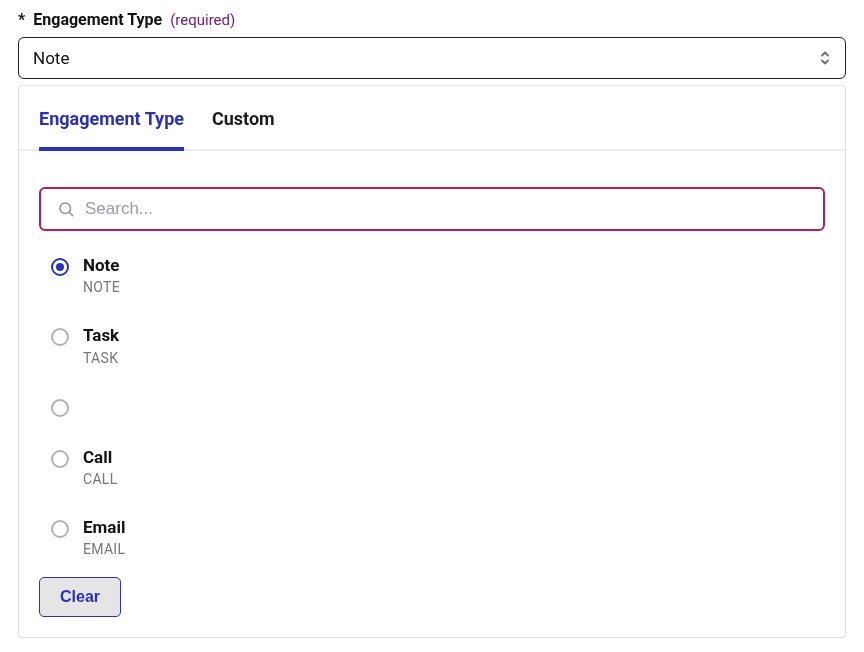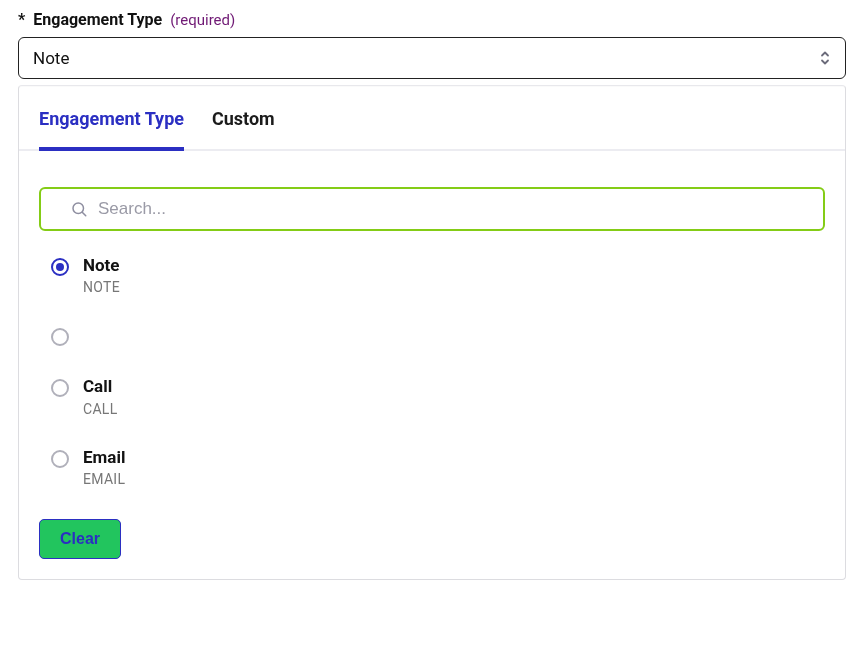--- a/index.html
+++ b/index.html
@@ -77,23 +77,23 @@
       color: #2b2fc2;
       border-bottom-color: #2b2fc2;
     }
     .panel-body {
       padding: 36px 20px 20px 20px;
     }
     .search-wrap {
       display: flex;
       align-items: center;
       width: 100%;
-      border: 2px solid #84cc16;
+      border: 2px solid #be185d;
       border-radius: 6px;
-      padding: 10px 29px;
+      padding: 10px 16px;
       gap: 10px;
     }
     .search-icon {
       color: #8e8ea0;
       display: flex;
       align-items: center;
     }
     .search-input {
       border: none;
       outline: none;
@@ -144,23 +144,23 @@
       color: #131313;
       line-height: 1.25;
     }
     .option-sub {
       font-size: 14px;
       color: #777;
       margin-top: 3px;
       letter-spacing: 0.3px;
     }
     .clear-btn {
-      margin-top: 32px;
+      margin-top: 20px;
       border: 1px solid #2b2fc2;
-      background: #22c55e;
+      background: #e5e5e5;
       color: #2b2fc2;
       font-weight: 700;
       font-size: 16px;
       padding: 10px 20px;
       border-radius: 5px;
       cursor: pointer;
     }
   </style>
 </head>
 <body>
@@ -200,20 +200,27 @@
     <div class="options">
       <div class="option-row">
         <span class="radio selected"></span>
         <div>
           <div class="option-label">Note</div>
           <div class="option-sub">NOTE</div>
         </div>
       </div>
       <div class="option-row">
         <span class="radio"></span>
+        <div>
+          <div class="option-label">Task</div>
+          <div class="option-sub">TASK</div>
+        </div>
+      </div>
+      <div class="option-row">
+        <span class="radio"></span>
       </div>
       <div class="option-row">
         <span class="radio"></span>
         <div>
           <div class="option-label">Call</div>
           <div class="option-sub">CALL</div>
         </div>
       </div>
       <div class="option-row">
         <span class="radio"></span>

